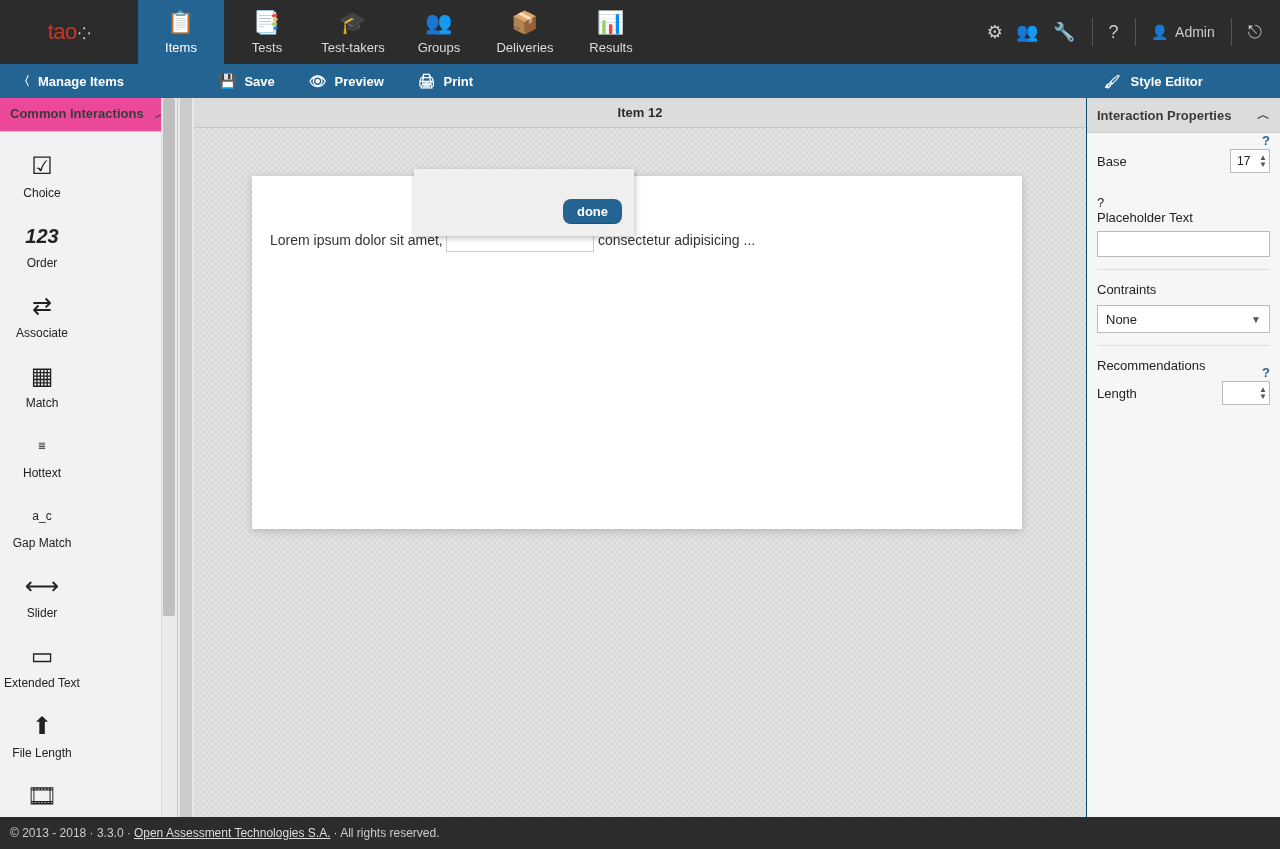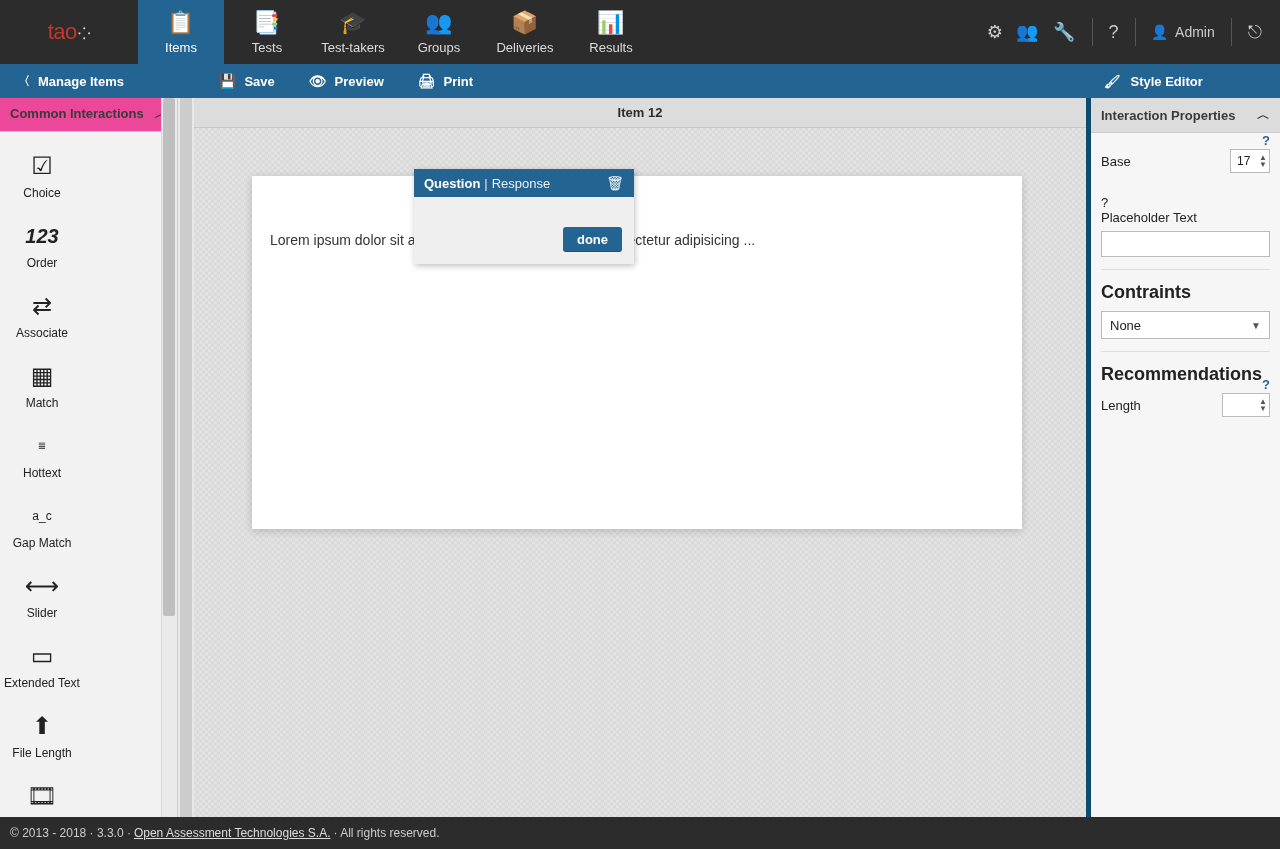--- a/index.html
+++ b/index.html
@@ -51,33 +51,33 @@
 .prompt { position:absolute; left:76px; top:134px; font-size:14px; color:#333;}
 .answerbox { position:absolute; left:252px; top:128px; width:148px; height:26px; border:1px solid #ccc; background:#fff;}
 .toolbar-pop { position:absolute; left:220px; top:71px; width:220px; background:#f0efef; box-shadow:1px 2px 6px rgba(0,0,0,0.25);}
 .toolbar-pop .pop-hdr { background:#246493; color:#fff; height:28px; display:flex; align-items:center; padding:0 10px; font-size:13px;}
 .toolbar-pop .pop-hdr .q { font-weight:bold;}
 .toolbar-pop .pop-hdr .sep { margin:0 4px; opacity:.85;}
 .toolbar-pop .pop-hdr .r { opacity:.9;}
 .toolbar-pop .pop-hdr .spc { flex:1;}
 .toolbar-pop .pop-hdr .trash { font-size:14px; cursor:pointer;}
 .toolbar-pop .pop-body { padding:30px 12px 12px 12px; display:flex; justify-content:flex-end;}
-.toolbar-pop .donebtn { background:#246493; color:#fff; border:none; border-radius:3px; padding:5px 14px; font-size:13px; font-weight:bold; cursor:pointer; box-shadow:inset 0 -1px rgba(0,0,0,.2);}
-
-.rightpanel { width:194px; background:#f6f6f6; border-left:5px solid #0c4a6e; display:flex; flex-direction:column;}
+.toolbar-pop .donebtn { background:#246493; color:#fff; border:none; border-radius:8px; padding:5px 14px; font-size:13px; font-weight:bold; cursor:pointer; box-shadow:inset 0 -1px rgba(0,0,0,.2);}
+
+.rightpanel { width:194px; background:#f6f6f6; border-left:1px solid #0c4a6e; display:flex; flex-direction:column;}
 .rp-hdr { background:#dcdcdc; padding:8px 10px; font-weight:bold; color:#3a3a3a; font-size:13px; display:flex; justify-content:space-between; align-items:center; border-bottom:1px solid #ccc;}
 .rp-body { padding:10px 10px; font-size:13px; color:#222;}
 .rp-row { display:flex; align-items:center; justify-content:space-between; margin-bottom:10px; position:relative;}
 .rp-row .rlbl { font-size:13px;}
 .rp-row .rhelp { color:#246493; font-weight:bold; position:absolute; right:0; top:-16px; cursor:pointer; font-size:13px;}
 .rp-num { width:40px; height:24px; border:1px solid #bbb; background:#fff; display:flex; align-items:center; justify-content:space-between; padding:0 2px 0 6px; font-size:12px;}
 .rp-num .spin { display:flex; flex-direction:column; line-height:7px; font-size:8px; color:#555;}
 .rp-text { width:100%; height:26px; border:1px solid #bbb; background:#fff; margin-top:6px;}
 .rp-sep { height:1px; background:#ddd; margin:12px 0;}
-.rp-section-title { font-weight:bold; font-size:18px; margin:4px 0 8px 0;}
+.rp-section-title { font-weight:normal; font-size:13px; margin:4px 0 8px 0;}
 .rp-select { width:100%; height:28px; border:1px solid #bbb; background:#fff; display:flex; align-items:center; justify-content:space-between; padding:0 8px; font-size:13px;}
 .rp-select .dd { font-size:10px; color:#555;}
 
 
 .footer { background:#2c2c2c; color:#ccc; height:32px; display:flex; align-items:center; padding:0 10px; font-size:12px;}
 .footer a { color:#ddd; text-decoration:underline; margin:0 3px;}
 </style>
 </head>
 <body>
 
@@ -214,27 +214,20 @@
     </div>
 
   <div class="canvaswrap">
     <div class="canvasheader">Item 12</div>
     <div class="itempaper"></div>
     <span class="prompt">Lorem ipsum dolor sit amet,</span>
     <div class="answerbox"></div>
     <span class="prompt" style="left:404px;">consectetur adipisicing ...</span>
 
     <div class="toolbar-pop">
-      <div class="pop-hdr">
-        <span class="q">Question</span>
-        <span class="sep">|</span>
-        <span class="r">Response</span>
-        <span class="spc"></span>
-        <span class="trash">🗑</span>
-      </div>
       <div class="pop-body">
         <button class="donebtn">done</button>
       </div>
     </div>
   </div>
 
   <div class="rightpanel">
     <div class="rp-hdr">
       <span>Interaction Properties</span>
       <span class="caret">︿</span>

